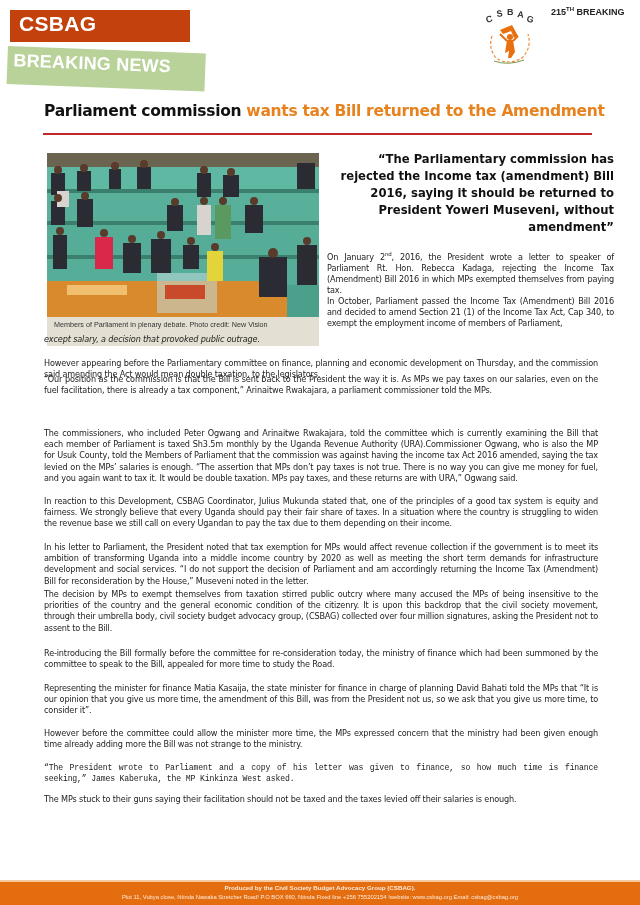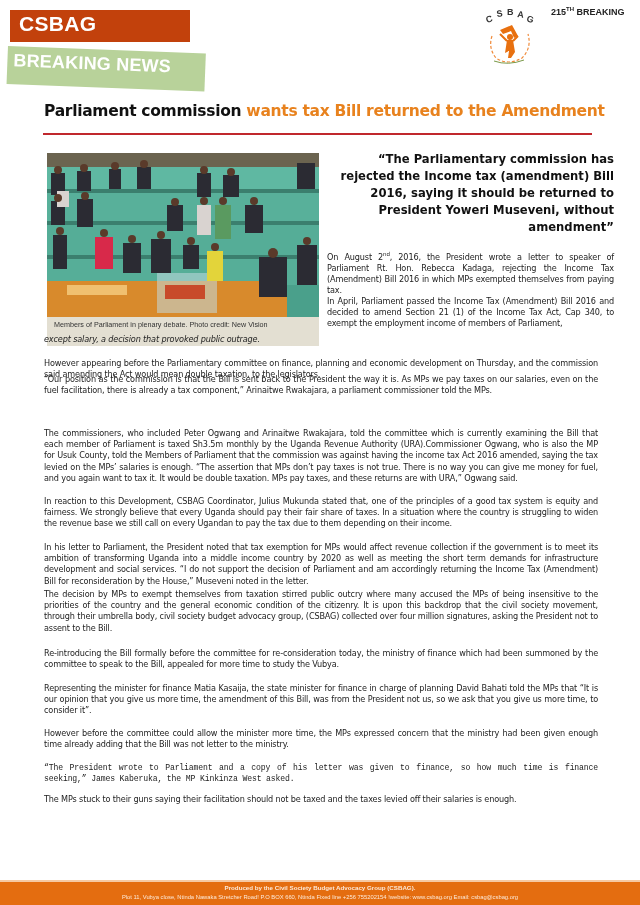--- a/index.html
+++ b/index.html
@@ -147,33 +147,33 @@
         <circle cx="260" cy="88" r="4"></circle>
     </g>
   </svg>
 </div>
 <div class="caption">
   <span>Members of Parliament in plenary debate. Photo credit: New Vision</span>
 </div>
 
 <div class="pull-quote">“The Parliamentary commission has rejected the Income tax (amendment) Bill 2016, saying it should be returned to President Yoweri Museveni, without amendment”</div>
 
-<div class="p col-right" style="top:249px;"><span>On August 2</span><sup style="font-size:5.5px;">nd</sup><span>, 2016, the President wrote a letter to speaker of Parliament Rt. Hon. Rebecca Kadaga, rejecting the Income Tax (Amendment) Bill 2016 in which MPs exempted themselves from paying tax.</span></div>
-<div class="p col-right" style="top:296px;">In April, Parliament passed the Income Tax (Amendment) Bill 2016 and decided to amend Section 21 (1) of the Income Tax Act, Cap 340, to exempt the employment income of members of Parliament,</div>
+<div class="p col-right" style="top:249px;"><span>On January 2</span><sup style="font-size:5.5px;">nd</sup><span>, 2016, the President wrote a letter to speaker of Parliament Rt. Hon. Rebecca Kadaga, rejecting the Income Tax (Amendment) Bill 2016 in which MPs exempted themselves from paying tax.</span></div>
+<div class="p col-right" style="top:296px;">In October, Parliament passed the Income Tax (Amendment) Bill 2016 and decided to amend Section 21 (1) of the Income Tax Act, Cap 340, to exempt the employment income of members of Parliament,</div>
 
 <div class="p full" style="top:334px;font-style:italic;">except salary, a decision that provoked public outrage.</div>
 <div class="p full" style="top:358px;">However appearing before the Parliamentary committee on finance, planning and economic development on Thursday, and the commission said amending the Act would mean double taxation, to the legislators.</div>
 <div class="p full" style="top:374px;">“Our position as the commission is that the Bill is sent back to the President the way it is. As MPs we pay taxes on our salaries, even on the fuel facilitation, there is already a tax component,”   Arinaitwe Rwakajara, a parliament commissioner told the MPs.</div>
 <div class="p full" style="top:428px;">The commissioners, who included Peter Ogwang and Arinaitwe Rwakajara, told the committee which is currently examining the Bill that each member of Parliament is taxed Sh3.5m monthly by the Uganda Revenue Authority (URA).Commissioner Ogwang, who is also the MP for Usuk County, told the Members of Parliament that the commission was against having the income tax Act 2016 amended, saying the tax levied on the MPs’ salaries is enough. “The assertion that MPs don’t pay taxes is not true. There is no way you can give me money for fuel, and you again want to tax it. It would be double taxation. MPs pay taxes, and these returns are with URA,” Ogwang said.</div>
 <div class="p full" style="top:496px;">In reaction to this Development, CSBAG Coordinator, Julius Mukunda stated that, one of the principles of a good tax system is equity and fairness. We strongly believe that every Uganda should pay their fair share of taxes. In a situation where the country is struggling to widen the revenue base we still call on every Ugandan to pay the tax due to them depending on their income.</div>
 <div class="p full" style="top:542px;">In his letter to Parliament, the President noted that tax exemption for MPs would affect revenue collection if the government is to meet its ambition of transforming Uganda into a middle income country by 2020 as well as meeting the short term demands for infrastructure development and social services. “I do not support the decision of Parliament and am accordingly returning the Income Tax (Amendment) Bill for reconsideration by the House,” Museveni   noted in the letter.</div>
 <div class="p full" style="top:589px;">The decision by MPs to exempt themselves from taxation stirred public outcry where many accused the MPs of being insensitive to the priorities of the country and the general economic condition of the citizenry. It is upon this backdrop that the civil society movement, through their umbrella body, civil society budget advocacy group, (CSBAG) collected over four million signatures, asking the President not to assent to the Bill.</div>
-<div class="p full" style="top:648px;">Re-introducing the Bill formally before the committee for re-consideration today, the ministry of finance which had been summoned by the committee to speak to the Bill, appealed for more time to study the Vubya.</div>
+<div class="p full" style="top:648px;">Re-introducing the Bill formally before the committee for re-consideration today, the ministry of finance which had been summoned by the committee to speak to the Bill, appealed for more time to study the Road.</div>
 <div class="p full" style="top:683px;">Representing the minister for finance Matia Kasaija, the state minister for finance in charge of planning David Bahati told the MPs that “It is our opinion that you give us more time, the amendment of this Bill, was from the President not us, so we ask that you give us more time, to consider it”.</div>
-<div class="p full" style="top:728px;">However  before  the committee could allow the minister more time, the MPs  expressed concern that the ministry had  been given enough time already adding that the Bill was not letter to the ministry.</div>
+<div class="p full" style="top:728px;">However  before  the committee could allow the minister more time, the MPs  expressed concern that the ministry had  been given enough time already adding more the Bill was not strange to the ministry.</div>
 <div class="p full" style="top:762px;font-family:Liberation Mono, monospace;">“The President wrote to Parliament and a copy of his letter was given to finance, so how much time is finance seeking,” James Kaberuka, the MP Kinkinza West asked.</div>
 <div class="p full" style="top:794px;">The MPs stuck to their guns saying their facilitation should not be taxed and the taxes levied off their salaries is enough.</div>
 
 <div class="footer-line"></div>
 <div class="footer">
   <div class="f1">Produced by the Civil Society Budget Advocacy Group (CSBAG).</div>
   <div class="f2">Plot 11, Vubya close, Ntinda Nawaka Stretcher Road! P.O BOX 660, Ntinda Fixed line +256 755202154 !website: www.csbag.org Email: csbag@csbag.org</div>
 </div>
 
 </body></html>

